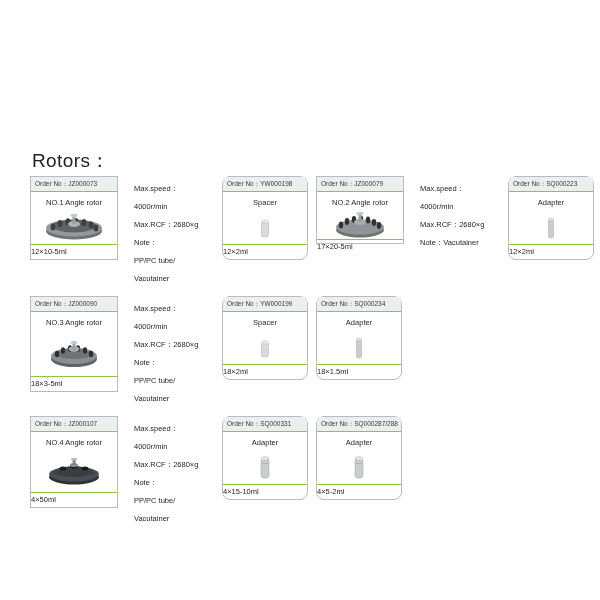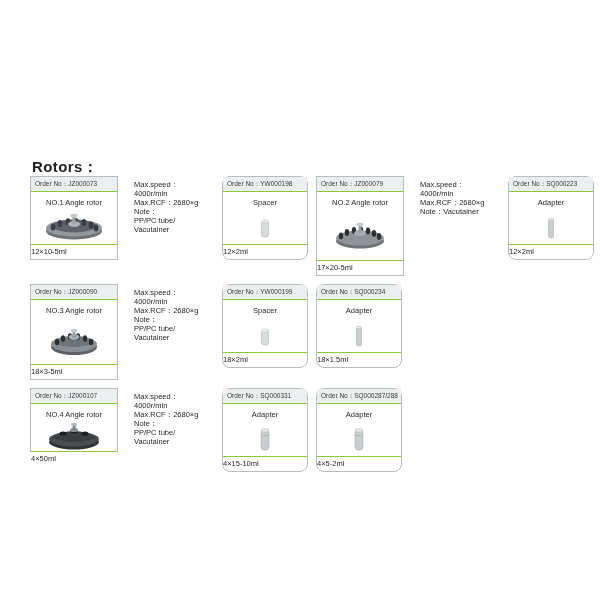--- a/index.html
+++ b/index.html
@@ -8,24 +8,23 @@
     background:#ffffff;
     font-family:"Liberation Sans", sans-serif;
     color:#231f20;
     overflow:hidden;
   }
   .page{position:relative;width:600px;height:600px;}
 
   .title{
     position:absolute;
     left:32px;top:148px;
-    font-size:15px;
-    font-weight:bold;
+    font-size:19px;
+    font-weight:normal;
     letter-spacing:.4px;
-    margin-top:10px;
   }
 
   .rows{position:absolute;left:30px;top:176px;}
 
   .row{
     display:flex;
     align-items:stretch;
     margin-bottom:8px;
   }
 
@@ -69,21 +68,21 @@
     font-size:7.5px;
     text-align:left;
     padding:2px 0 3px 0;
     white-space:nowrap;
   }
 
   
   .specblock{
     box-sizing:border-box;
     font-size:7.5px;
-    line-height:9px;
+    line-height:18px;
     padding:4px 0 0 8px;
     white-space:pre;
   }
 
   
   .c-rotor{width:88px;}
   .c-small{width:86px;border-radius:8px;}
   .c-spec {width:96px;}
 
   .gap{width:8px;}
@@ -142,21 +141,21 @@
           <svg width="18" height="28" viewBox="0 0 18 28">
             <rect x="5.5" y="8" width="7" height="16" rx="2.5" fill="#d9dcdd" stroke="#b2b6b8" stroke-width="0.6"></rect>
             <ellipse cx="9" cy="8.5" rx="3.5" ry="1.6" fill="#eceeef" stroke="#b2b6b8" stroke-width="0.5"></ellipse>
           </svg>
         </div>
         <div class="spec">12×2ml</div>
       </div>
 
       <div class="gap"></div>
 
-      <div class="card c-rotor" style="height:100px">
+      <div class="card c-rotor" style="height:68px">
         <div class="hdr">Order No：JZ000079</div>
         <div class="name">NO.2 Angle rotor</div>
         <div class="art">
           <svg width="58" height="30" viewBox="0 0 58 30">
             <ellipse cx="29" cy="21" rx="24" ry="7.5" fill="#6f7276"></ellipse>
             <ellipse cx="29" cy="18" rx="24" ry="7.5" fill="#8f9498"></ellipse>
             <g fill="#2f3235">
               <ellipse cx="10" cy="16" rx="2.2" ry="3.4"></ellipse>
               <ellipse cx="16" cy="12.5" rx="2.2" ry="3.4"></ellipse>
               <ellipse cx="23" cy="10.5" rx="2.2" ry="3.4"></ellipse>
@@ -250,21 +249,21 @@
             <rect x="5.5" y="6" width="5" height="19" rx="2" fill="#c9cdcf" stroke="#aeb2b4" stroke-width="0.6"></rect>
             <ellipse cx="8" cy="6.5" rx="2.6" ry="1.3" fill="#e6e8e9" stroke="#aeb2b4" stroke-width="0.5"></ellipse>
           </svg>
         </div>
         <div class="spec">18×1.5ml</div>
       </div>
     </div>
 
     <div class="row">
 
-      <div class="card c-rotor" style="height:64px">
+      <div class="card c-rotor" style="height:92px">
         <div class="hdr">Order No：JZ000107</div>
         <div class="name">NO.4 Angle rotor</div>
         <div class="art">
           <svg width="60" height="30" viewBox="0 0 60 30">
             <ellipse cx="30" cy="21" rx="25" ry="7.5" fill="#2f3235"></ellipse>
             <ellipse cx="30" cy="18" rx="25" ry="7.5" fill="#4a4e52"></ellipse>
             <path d="M8 17 Q30 3 52 17 Q30 25 8 17 Z" fill="#3a3d41"></path>
             <g fill="#1b1d1f">
               <ellipse cx="19" cy="12.5" rx="3.4" ry="2"></ellipse>
               <ellipse cx="30" cy="10.5" rx="3.4" ry="2"></ellipse>

